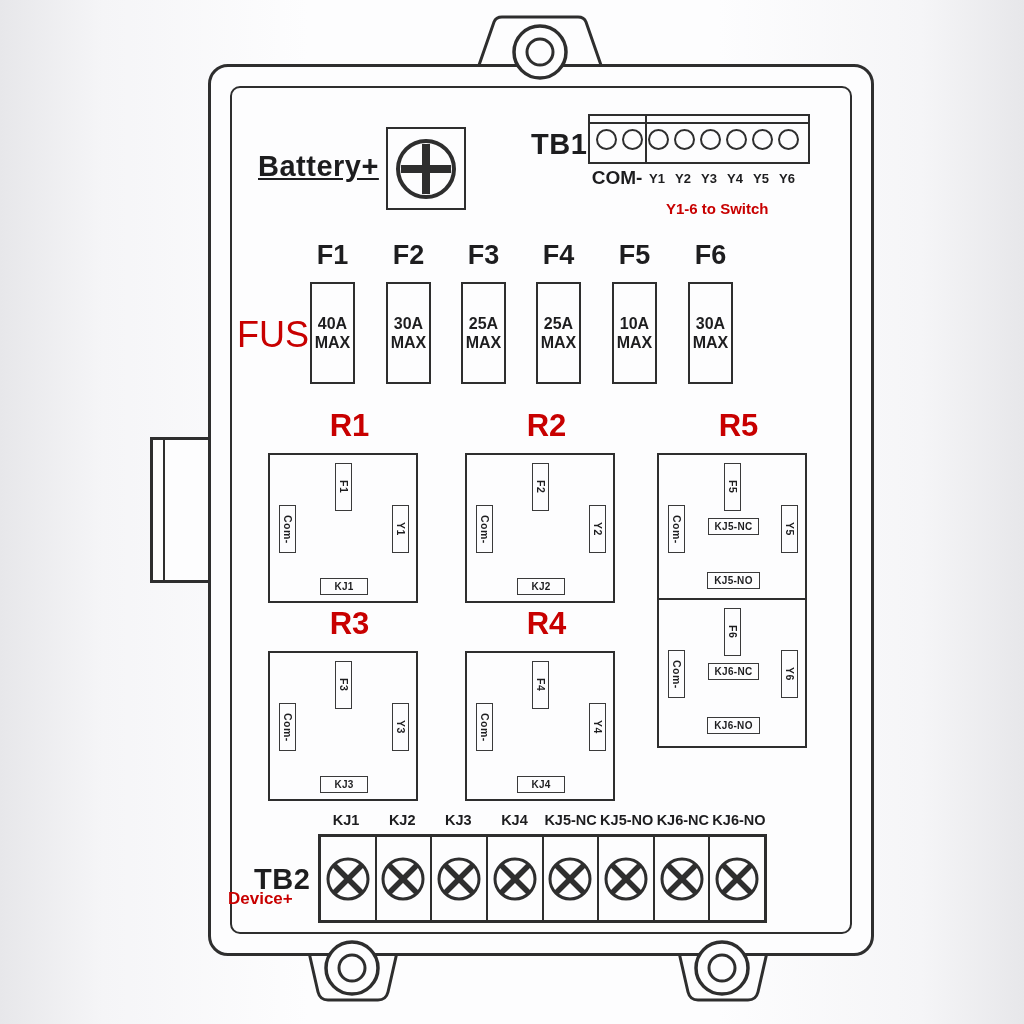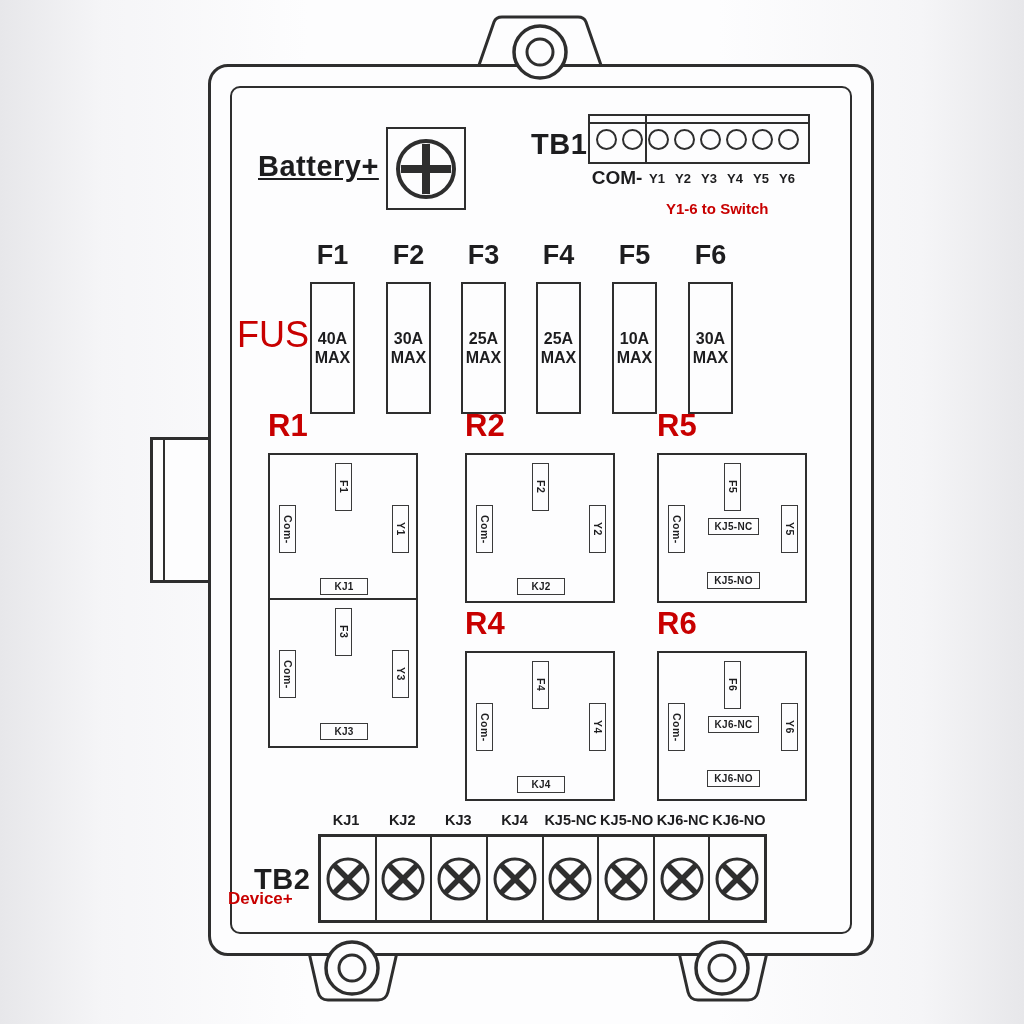--- a/index.html
+++ b/index.html
@@ -51,27 +51,27 @@
   .com-label { left:588px; top:167px; width:58px; text-align:center; font-size:19px; font-weight:700; }
   .tb1-ylabels { left:644px; top:171px; width:156px; display:flex; }
   .tb1-ylabels span { flex:1; text-align:center; font-size:13px; font-weight:700; }
   .tb1-note { left:666px; top:190px; font-size:15px; font-weight:700; }
 
   
   .fuse-section-label { left:237px; top:304px; font-size:36px; font-weight:400; }
   .fuse-group { top:242px; width:45px; text-align:center; }
   .fuse-name { font-size:27px; font-weight:700; line-height:1; margin-bottom:13px; }
   .fuse-box {
-    width:45px; height:132px; border:2.5px solid #2e2e2e; background:#fdfdfe;
+    width:45px; height:102px; border:2.5px solid #2e2e2e; background:#fdfdfe;
     display:flex; flex-direction:column; align-items:center; justify-content:center;
     font-size:16px; font-weight:700; line-height:19px;
   }
 
   
-  .relay-group { width:163px; }
+  .relay-group { width:163px; text-align:center; }
   .relay-name { font-size:31px; font-weight:700; line-height:1; margin-bottom:12px; }
   .relay-box { position:relative; width:150px; height:150px; border:2.5px solid #2e2e2e; background:#fdfdfe; }
   .vpin {
     position:absolute; width:17px; height:48px; border:1.5px solid #3a3a3a; background:#fdfdfe;
     display:flex; align-items:center; justify-content:center;
   }
   .vpin span { writing-mode:vertical-rl; font-size:10.5px; font-weight:700; letter-spacing:0.5px; white-space:nowrap; }
   .hpin {
     position:absolute; height:17px; border:1.5px solid #3a3a3a; background:#fdfdfe;
     display:flex; align-items:center; justify-content:center;
@@ -257,20 +257,21 @@
         </div>
       <div class="vpin pin-right">
           <span>Y5</span>
         </div>
       <div class="hpin pin-nc">KJ5-NC</div>
       <div class="hpin pin-no">KJ5-NO</div>
     </div>
   </div>
 
   <div class="abs relay-group" style="left:268px; top:598px;">
+    <div class="relay-name red">R3</div>
     <div class="relay-box">
       <div class="vpin pin-top">
           <span>F3</span>
         </div>
       <div class="vpin pin-left">
           <span>Com-</span>
         </div>
       <div class="vpin pin-right">
           <span>Y3</span>
         </div>
@@ -286,21 +287,20 @@
       <div class="vpin pin-left">
           <span>Com-</span>
         </div>
       <div class="vpin pin-right">
           <span>Y4</span>
         </div>
       <div class="hpin pin-coil">KJ4</div>
     </div>
   </div>
   <div class="abs relay-group" style="left:657px; top:598px;">
-    <div class="relay-name red">R6</div>
     <div class="relay-box">
       <div class="vpin pin-top">
           <span>F6</span>
         </div>
       <div class="vpin pin-left">
           <span>Com-</span>
         </div>
       <div class="vpin pin-right">
           <span>Y6</span>
         </div>

